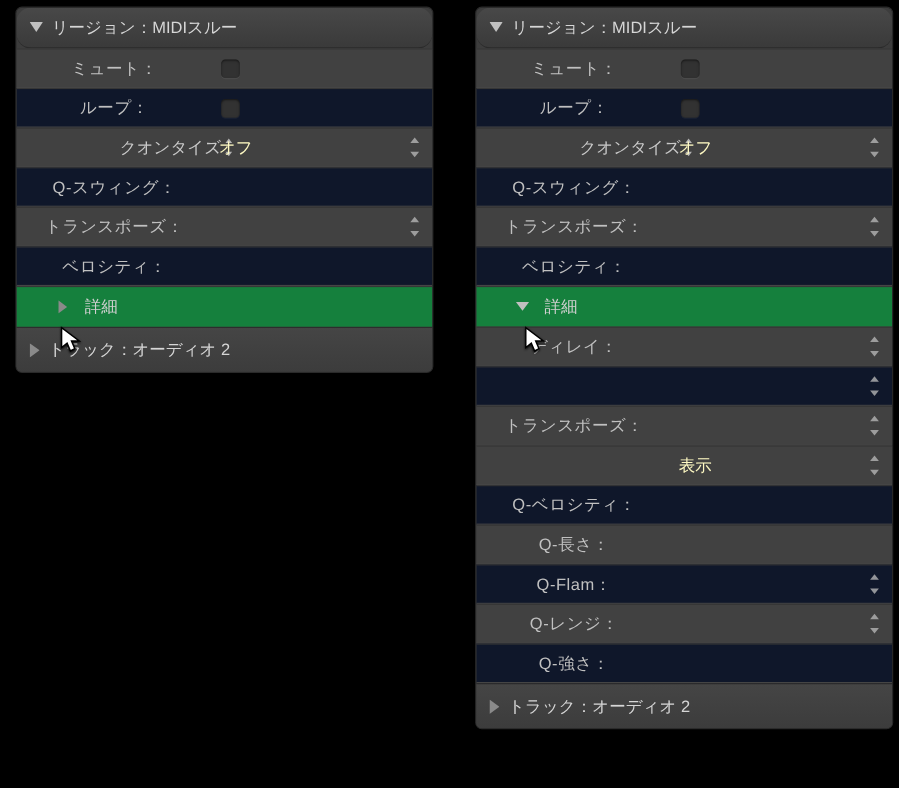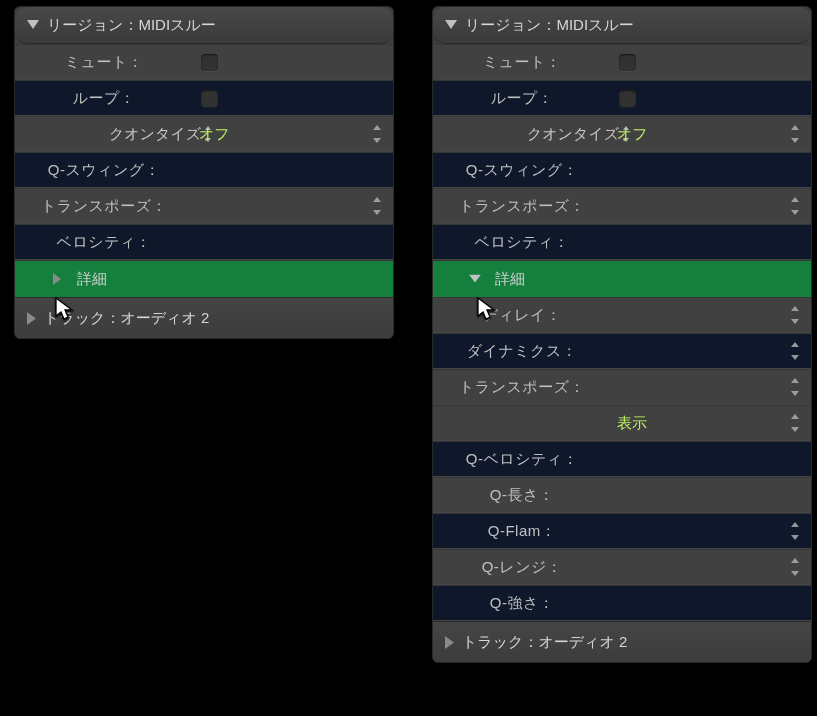--- a/index.html
+++ b/index.html
@@ -68,21 +68,21 @@
   .label {
     width: 178px;
     text-align: center;
     padding-right: 2px;
     color: #c0c0c0;
     letter-spacing: 0.5px;
   }
   .value {
     position: absolute;
     left: 184px;
-    color: #bef264;
+    color: #fef9c3;
   }
   .checkbox {
     position: absolute;
     left: 186px;
     width: 17px;
     height: 17px;
     border-radius: 4px;
     background: #323232;
     box-shadow: inset 0 1px 2px rgba(0,0,0,.6), 0 1px 0 rgba(255,255,255,.05);
   }
@@ -298,21 +298,20 @@
     </div>
 
     <div class="row">
       <div class="label">ディレイ：</div>
       <div class="stepper">
           <span class="up"></span>
           <span class="down"></span>
         </div>
     </div>
     <div class="row alt">
-      <div class="label">ダイナミクス：</div>
       <div class="stepper">
           <span class="up"></span>
           <span class="down"></span>
         </div>
     </div>
     <div class="row">
       <div class="label">トランスポーズ：</div>
       <div class="stepper">
           <span class="up"></span>
           <span class="down"></span>

